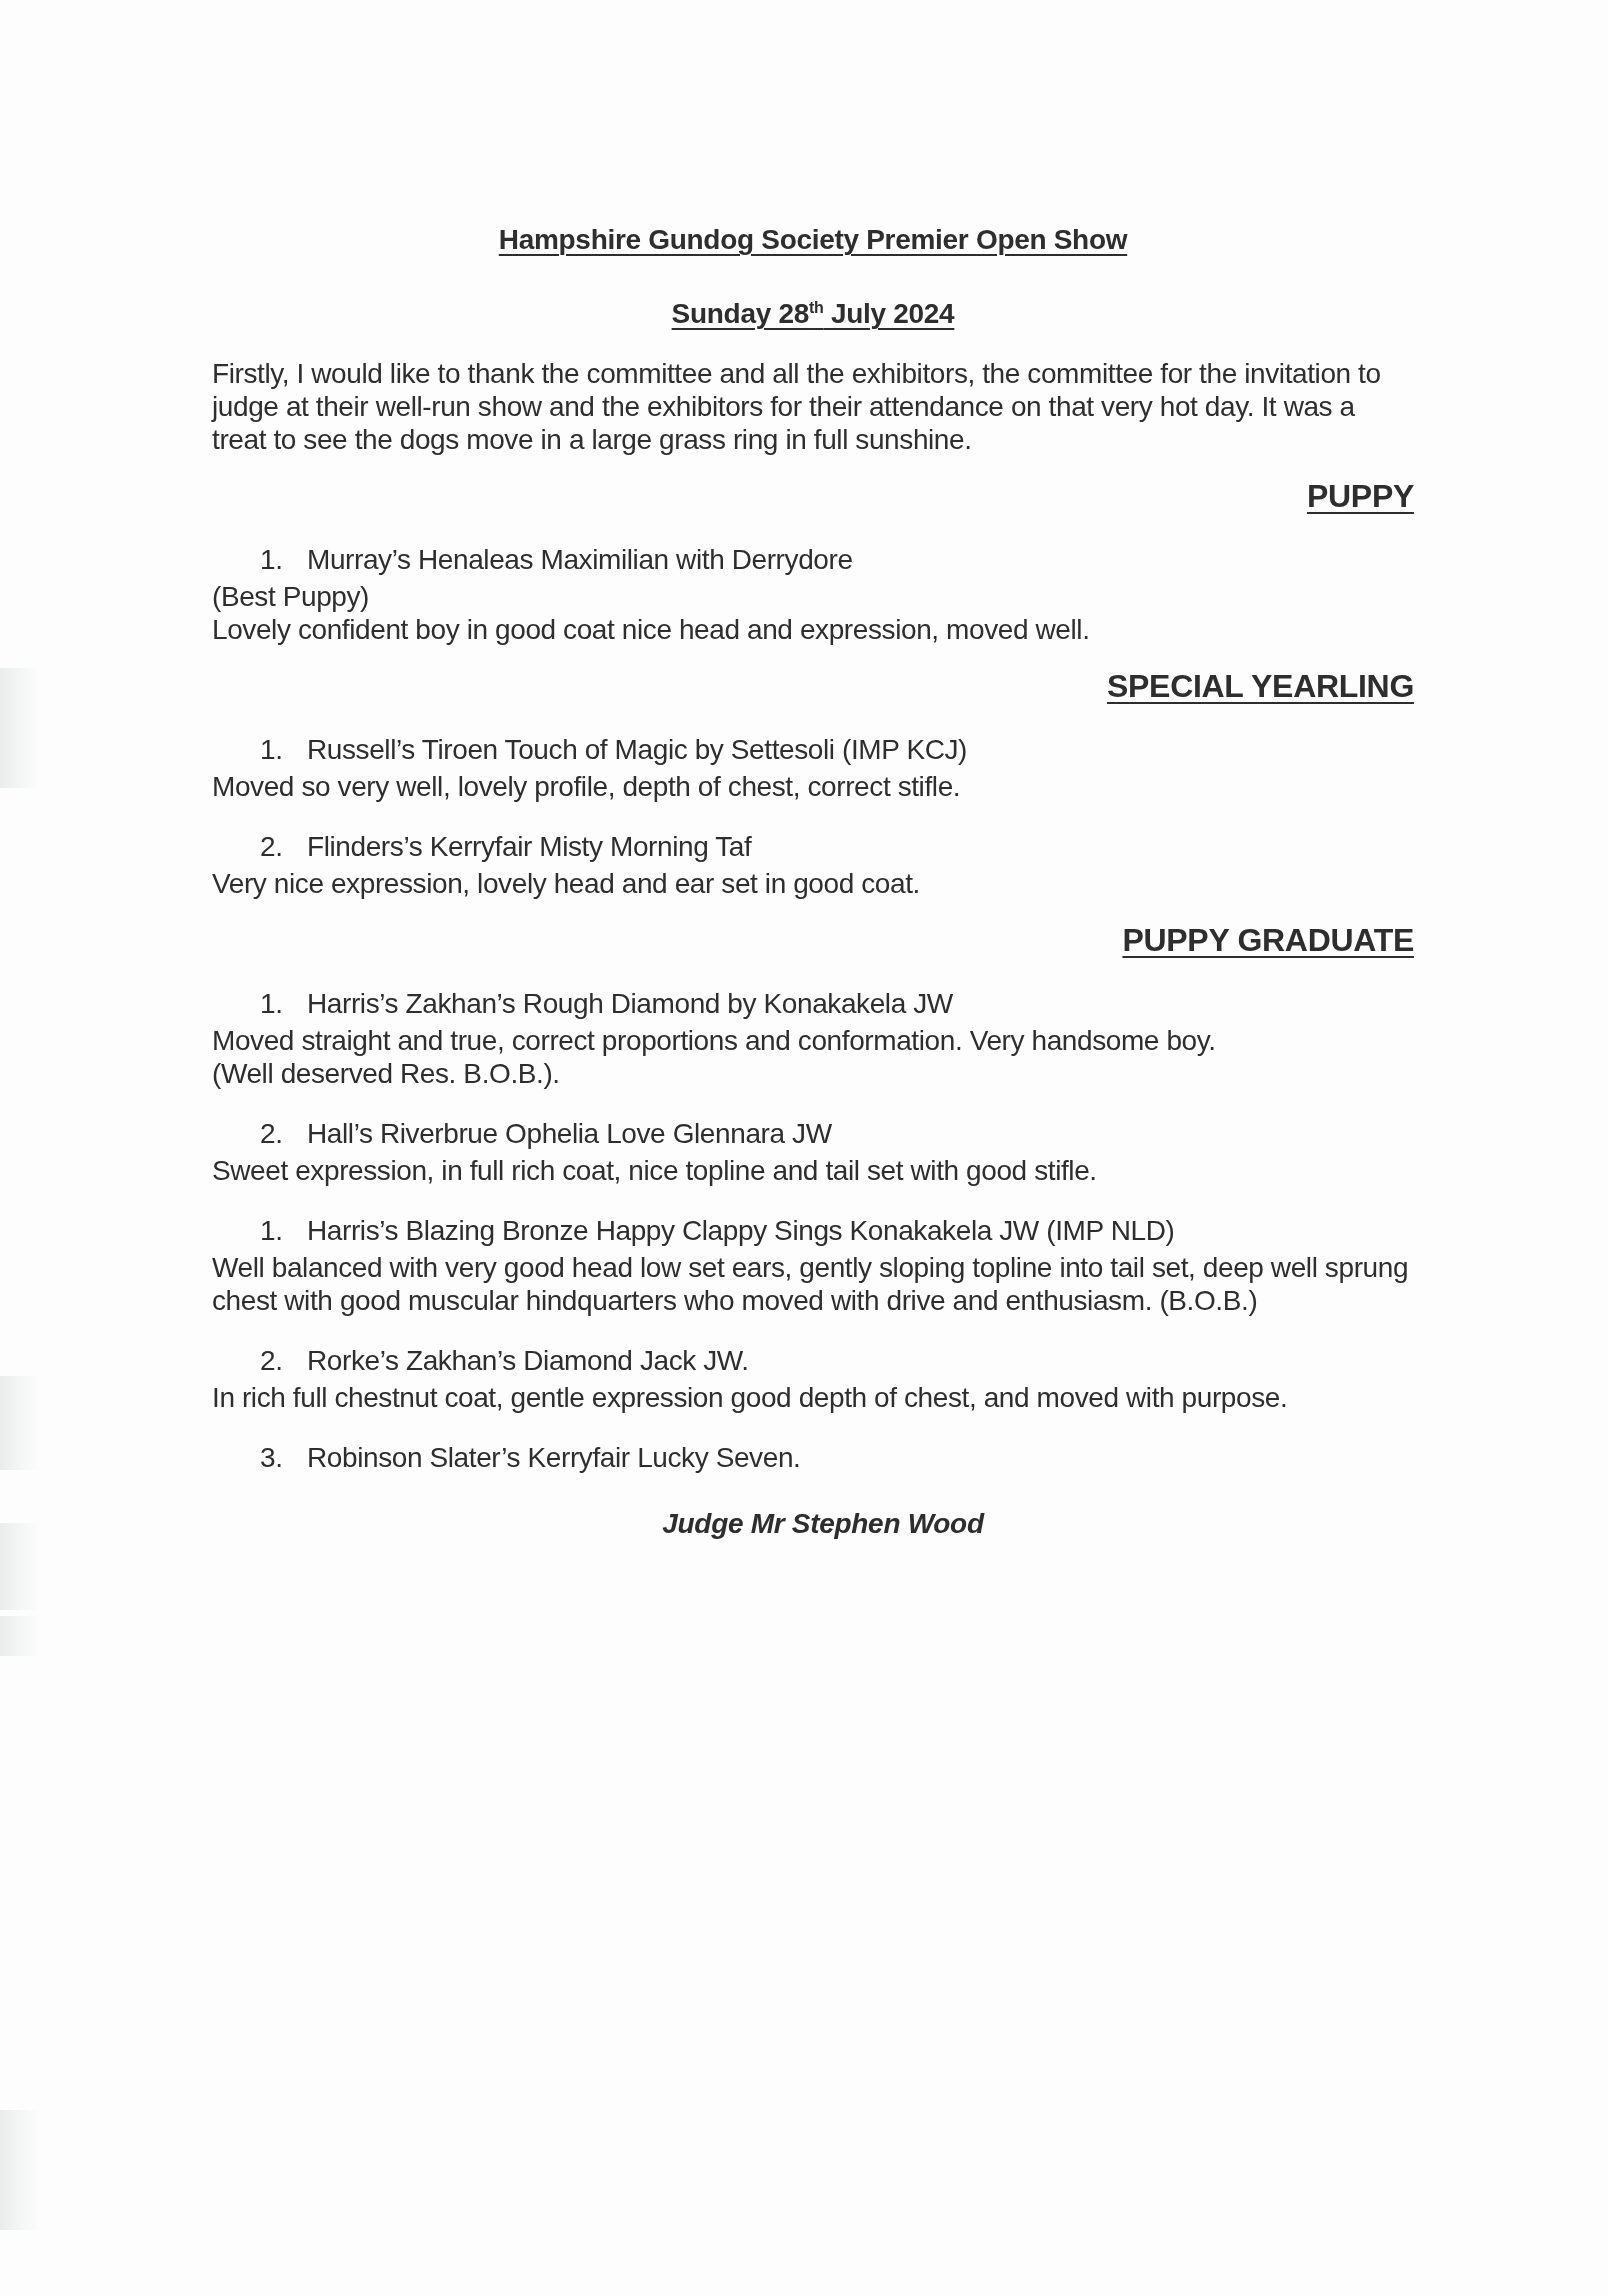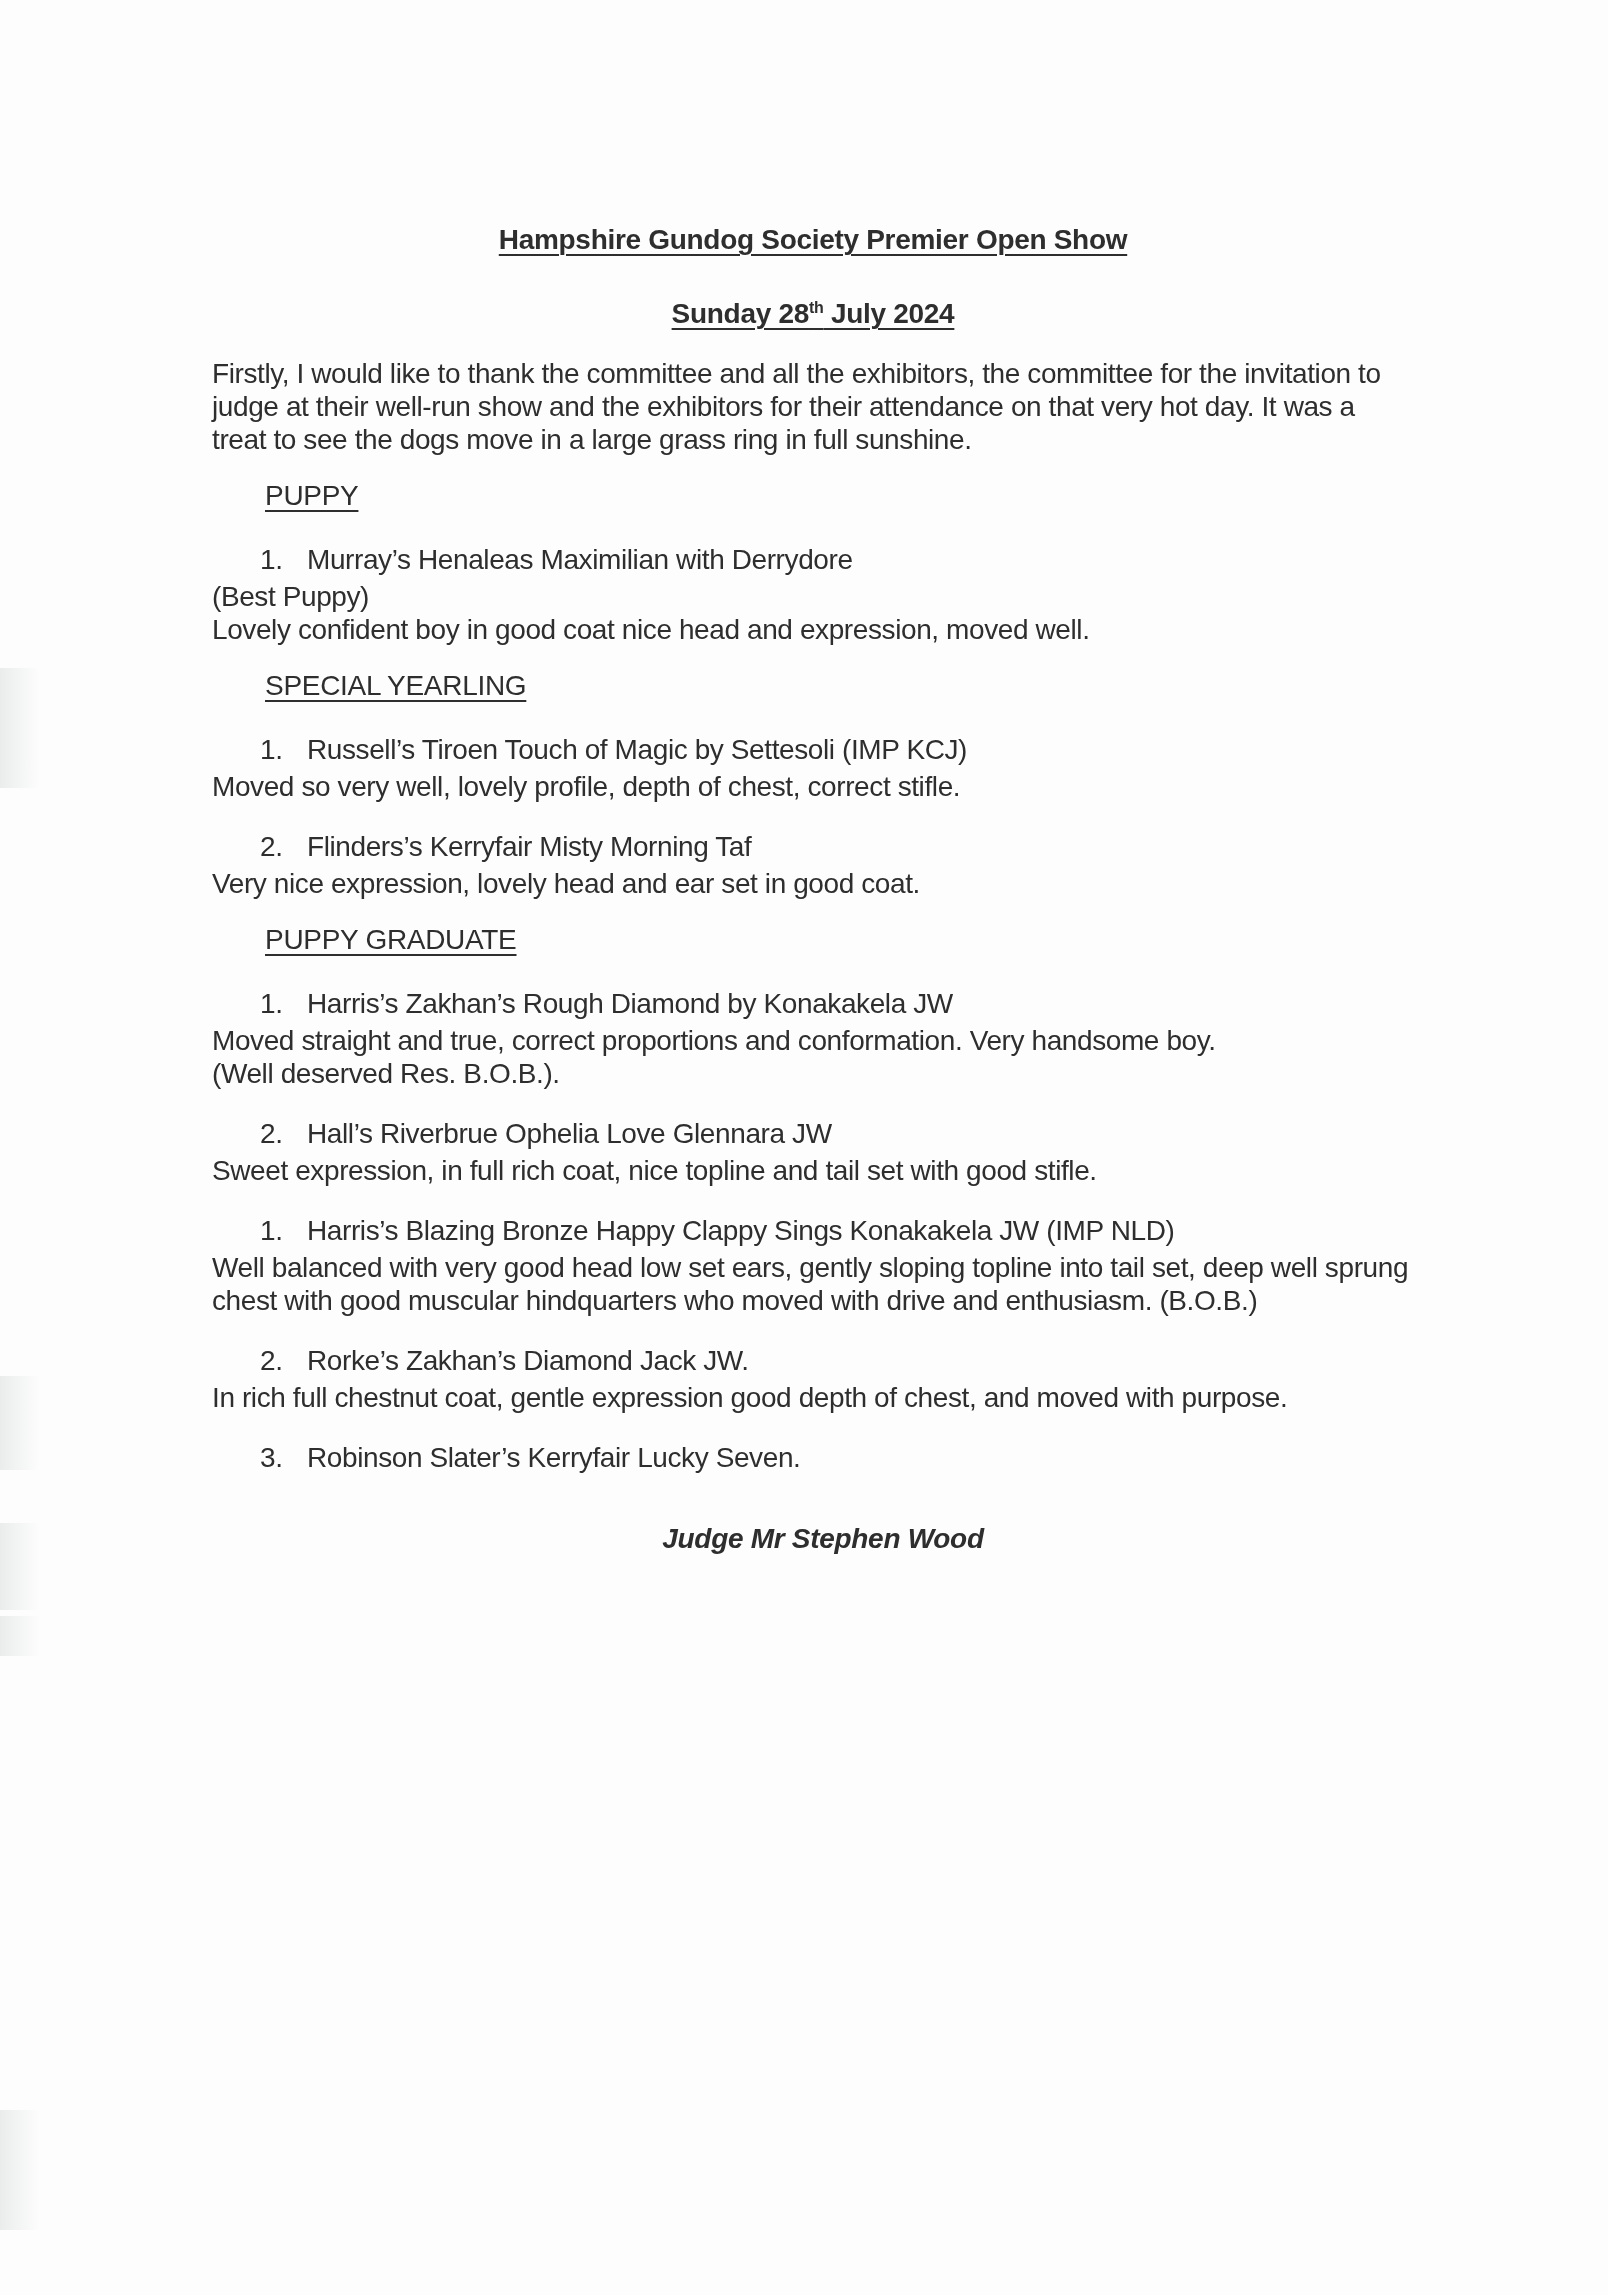--- a/index.html
+++ b/index.html
@@ -48,23 +48,23 @@
       font-size: 28px;
       line-height: 33px;
       margin: 0;
       letter-spacing: -0.4px;
     }
     p.intro {
       margin-top: 23px;
       padding-right: 6.7px;
     }
     .section-heading {
-      text-align: left;
-      font-weight: normal;
-      font-size: 28px;
+      text-align: right;
+      font-weight: bold;
+      font-size: 32px;
       text-decoration: underline;
       text-decoration-thickness: 2px;
       text-underline-offset: 4.7px;
       letter-spacing: -0.3px;
       margin: 20px 0 0 0;
       line-height: 40px;
       padding-left: 53px;
     }
     .placing {
       font-size: 28px;
@@ -82,21 +82,21 @@
       margin-top: 23px;
     }
     .award {
       margin-top: 23px;
     }
     .signature {
       text-align: center;
       font-weight: bold;
       font-style: italic;
       font-size: 28px;
-      margin-top: 41px;
+      margin-top: 26px;
       padding-left: 20px;
       letter-spacing: -0.3px;
       line-height: 40px;
     }
   </style>
 </head>
 <body>
 
 <div class="scan-shade" style="top:668px;height:120px;"></div>
 <div class="scan-shade" style="top:1376px;height:94px;"></div>

